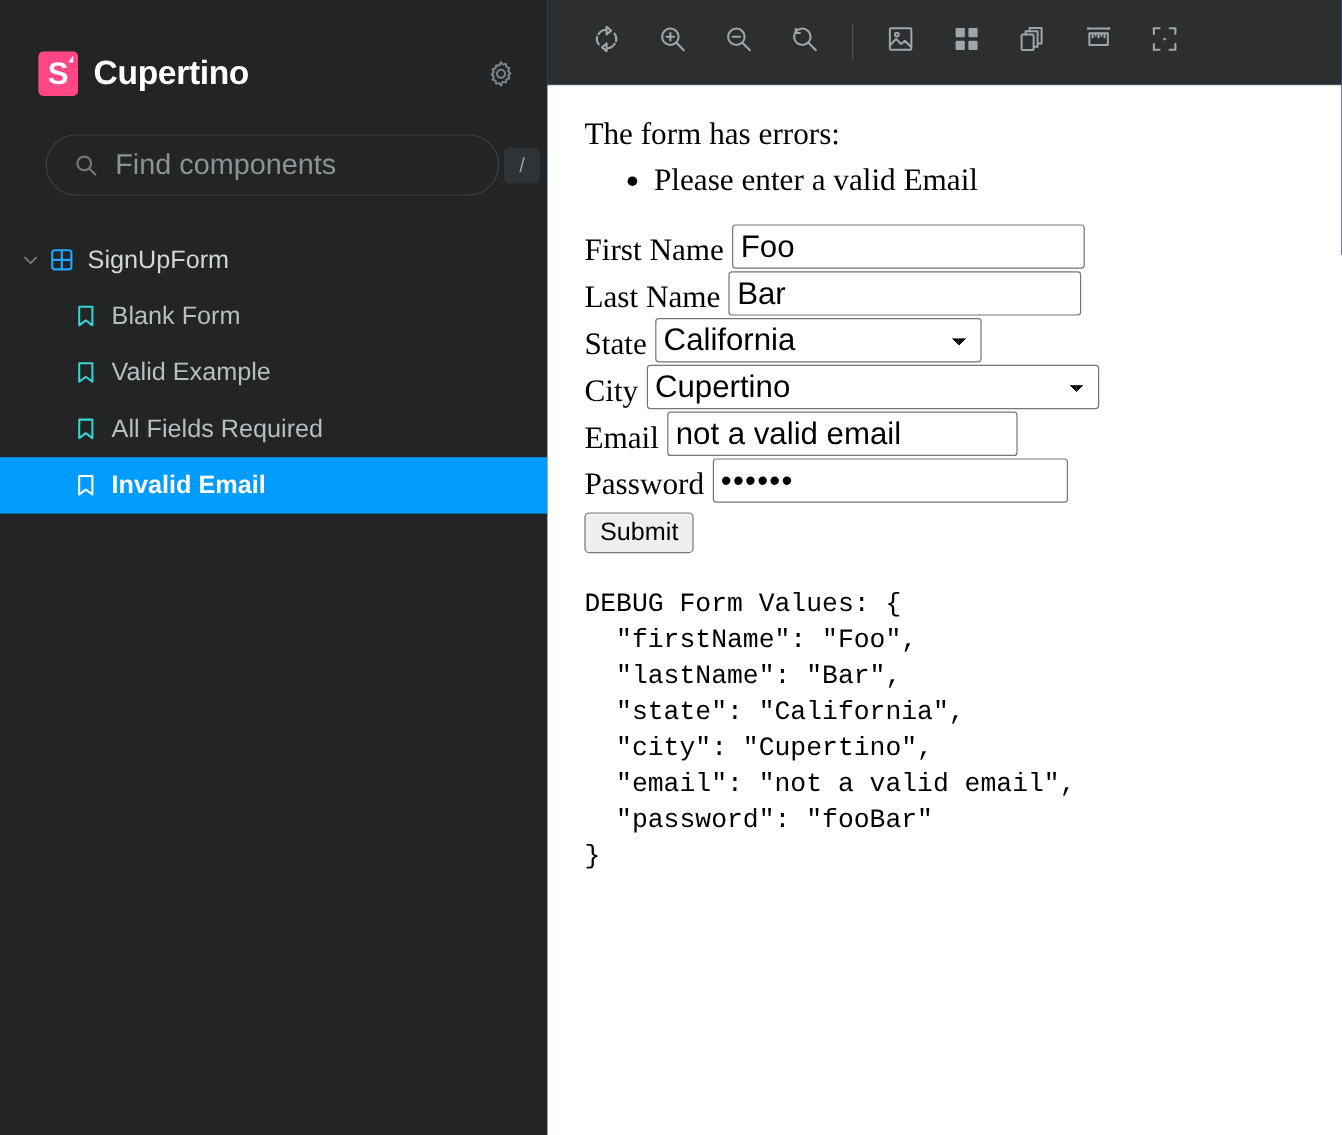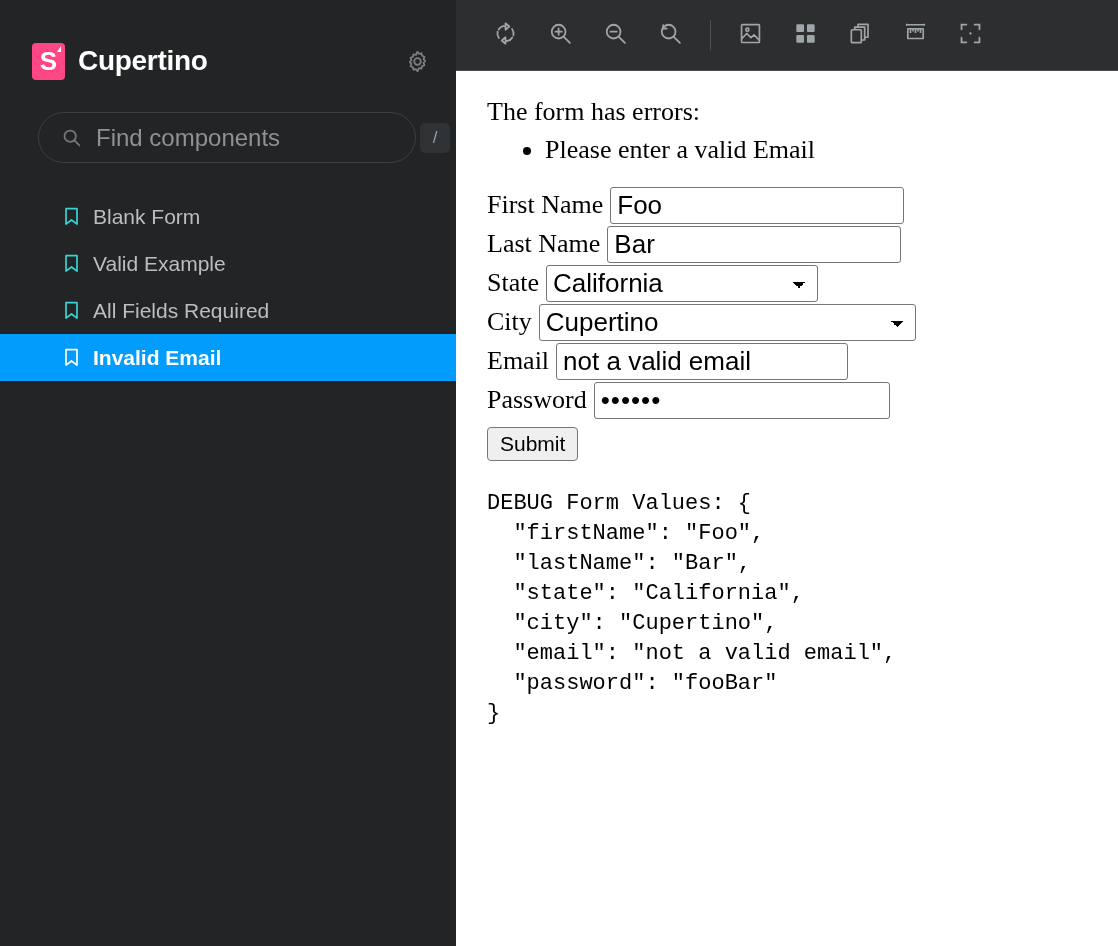--- a/index.html
+++ b/index.html
@@ -200,21 +200,21 @@
     list-style: disc;
   }
   .err-list li {
     font-family: "Liberation Serif", serif;
     font-size: 26px;
     line-height: 1.3;
   }
   .form-rows { display: block; }
   .frow {
     display: flex;
-    align-items: center;
+    align-items: flex-end;
     white-space: nowrap;
     margin-bottom: 2px;
   }
   .flabel {
     font-family: "Liberation Serif", serif;
     font-size: 26px;
     line-height: 1.1;
     margin-right: 7px;
   }
   .fld {
@@ -296,20 +296,34 @@
           <circle cx="10.5" cy="10.5" r="6.5"></circle>
             <path d="M15.5 15.5L21 21" stroke-linecap="round"></path>
         </svg>
       </span>
       <input class="search-input" type="text" placeholder="Find components" style="">
       <span class="slash-badge">/</span>
     </div>
 
     <div class="tree">
 
+      <div class="tree-row component">
+        <span class="chevron">
+          <svg width="11" height="8" viewBox="0 0 12 8">
+              <path d="M1 1.5L6 6.5L11 1.5" fill="none" stroke="currentColor" stroke-width="1.8" stroke-linecap="round" stroke-linejoin="round"></path>
+            </svg>
+        </span>
+        <span class="ticon">
+          <svg width="19" height="19" viewBox="0 0 20 20" fill="none" stroke="#1EA7FD" stroke-width="1.9">
+            <rect x="1.6" y="1.6" width="16.8" height="16.8" rx="2.2"></rect>
+            <path d="M10 1.6V18.4M1.6 10H18.4"></path>
+          </svg>
+        </span>
+        <span class="tlabel">SignUpForm</span>
+      </div>
 
       <div class="tree-row story">
         <span class="ticon">
           <svg width="15" height="19" viewBox="0 0 14 18" fill="none" stroke="currentColor" stroke-width="1.6">
             <path d="M1.8 1.6h10.4v14.6L7 12.3l-5.2 3.9z" stroke-linejoin="round"></path>
           </svg>
         </span>
         <span class="tlabel">Blank Form</span>
       </div>
 

